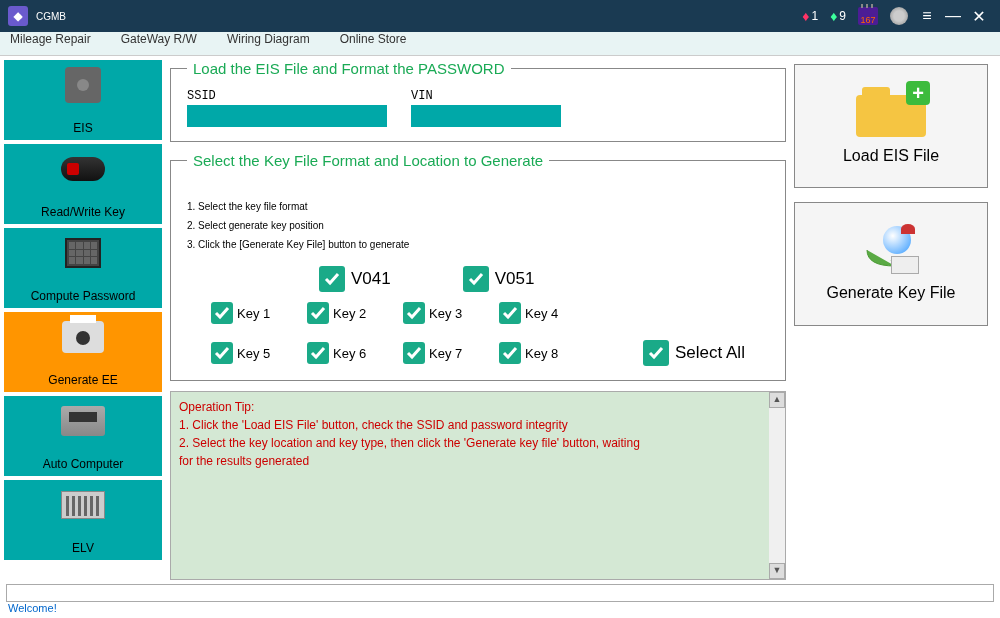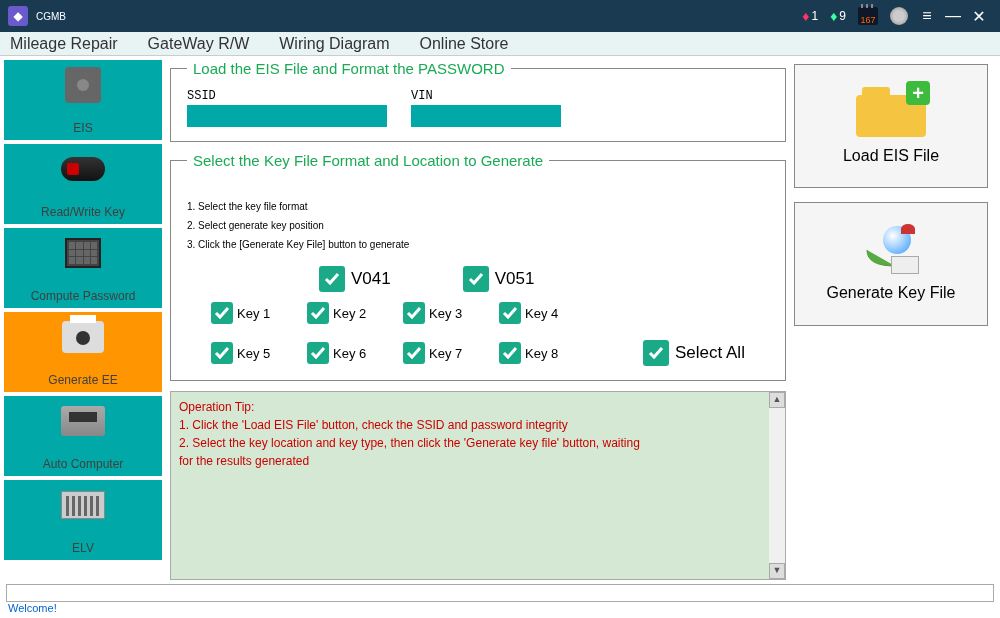--- a/index.html
+++ b/index.html
@@ -5,32 +5,32 @@
 * { margin: 0; padding: 0; box-sizing: border-box; font-family: Arial, sans-serif; }
 body { width: 1000px; height: 618px; background: #fff; overflow: hidden; }
 
 .titlebar { height: 32px; background: #1a3a52; color: #fff; display: flex; align-items: center; padding: 0 8px; }
 .titlebar .app-icon { width: 20px; height: 20px; background: #6a5acd; border-radius: 3px; margin-right: 8px; display: flex; align-items: center; justify-content: center; font-size: 12px; }
 .titlebar .title { font-size: 10px; flex: 0 0 auto; }
 .titlebar .spacer { flex: 1; }
 .titlebar .status-item { display: flex; align-items: center; margin: 0 6px; font-size: 12px; }
 .titlebar .gem-red { color: #ff3366; font-size: 14px; margin-right: 2px; }
 .titlebar .gem-green { color: #3cff9c; font-size: 14px; margin-right: 2px; }
-.titlebar .calendar-icon { width: 20px; height: 18px; background: #0f172a; border-radius: 2px; position: relative; display: flex; align-items: flex-end; justify-content: center; font-size: 9px; color: #ff6600; }
+.titlebar .calendar-icon { width: 20px; height: 18px; background: #4c1d95; border-radius: 2px; position: relative; display: flex; align-items: flex-end; justify-content: center; font-size: 9px; color: #ff6600; }
 .titlebar .calendar-icon::before { content: ''; position: absolute; top: -3px; left: 3px; width: 2px; height: 4px; background: #888; box-shadow: 5px 0 #888, 10px 0 #888; }
 .titlebar .medal-icon { width: 18px; height: 18px; background: radial-gradient(circle, #ccc 40%, #888 100%); border-radius: 50%; }
 .titlebar .win-btn { width: 22px; text-align: center; font-size: 16px; cursor: pointer; margin: 0 2px; }
 
-.menubar { height: 24px; background: #e8f4f4; display: flex; align-items: center; padding: 0 10px; font-size: 16px; border-bottom: 1px solid #ccc; }
+.menubar { height: 24px; background: #e8f4f4; display: flex; padding: 0 10px; font-size: 12px; border-bottom: 1px solid #ccc; }
 .menubar .menu-item { margin-right: 30px; cursor: pointer; color: #333; }
 
 .main-area { display: flex; height: 528px; padding: 4px; background: #fff; }
 
 .sidebar { width: 158px; display: flex; flex-direction: column; gap: 4px; }
-.side-item { height: 80px; background: #00a8a8; color: #404040; display: flex; flex-direction: column; align-items: center; justify-content: center; cursor: pointer; font-size: 12px; gap: 16px; }
+.side-item { height: 80px; background: #00a8a8; color: #000000; display: flex; flex-direction: column; align-items: center; justify-content: center; cursor: pointer; font-size: 12px; gap: 16px; }
 .side-item.active { background: #ff9500; }
 .side-item .icon-box { width: 50px; height: 40px; display: flex; align-items: center; justify-content: center; }
 
 .safe-icon { width: 36px; height: 36px; background: #666; border-radius: 4px; position: relative; }
 .safe-icon::after { content: ''; position: absolute; top: 12px; left: 12px; width: 12px; height: 12px; background: #888; border-radius: 50%; }
 .key-icon { width: 44px; height: 24px; background: linear-gradient(#333, #111); border-radius: 12px; position: relative; }
 .key-icon::after { content: ''; position: absolute; left: 6px; top: 6px; width: 12px; height: 12px; background: #c00; border-radius: 2px; }
 .calc-icon { width: 36px; height: 30px; background: #444; border: 2px solid #222; display: grid; grid-template: repeat(3,1fr)/repeat(4,1fr); gap: 1px; padding: 2px; }
 .calc-icon span { background: #666; }
 .printer-icon { width: 42px; height: 32px; background: #ddd; border-radius: 4px; position: relative; }

